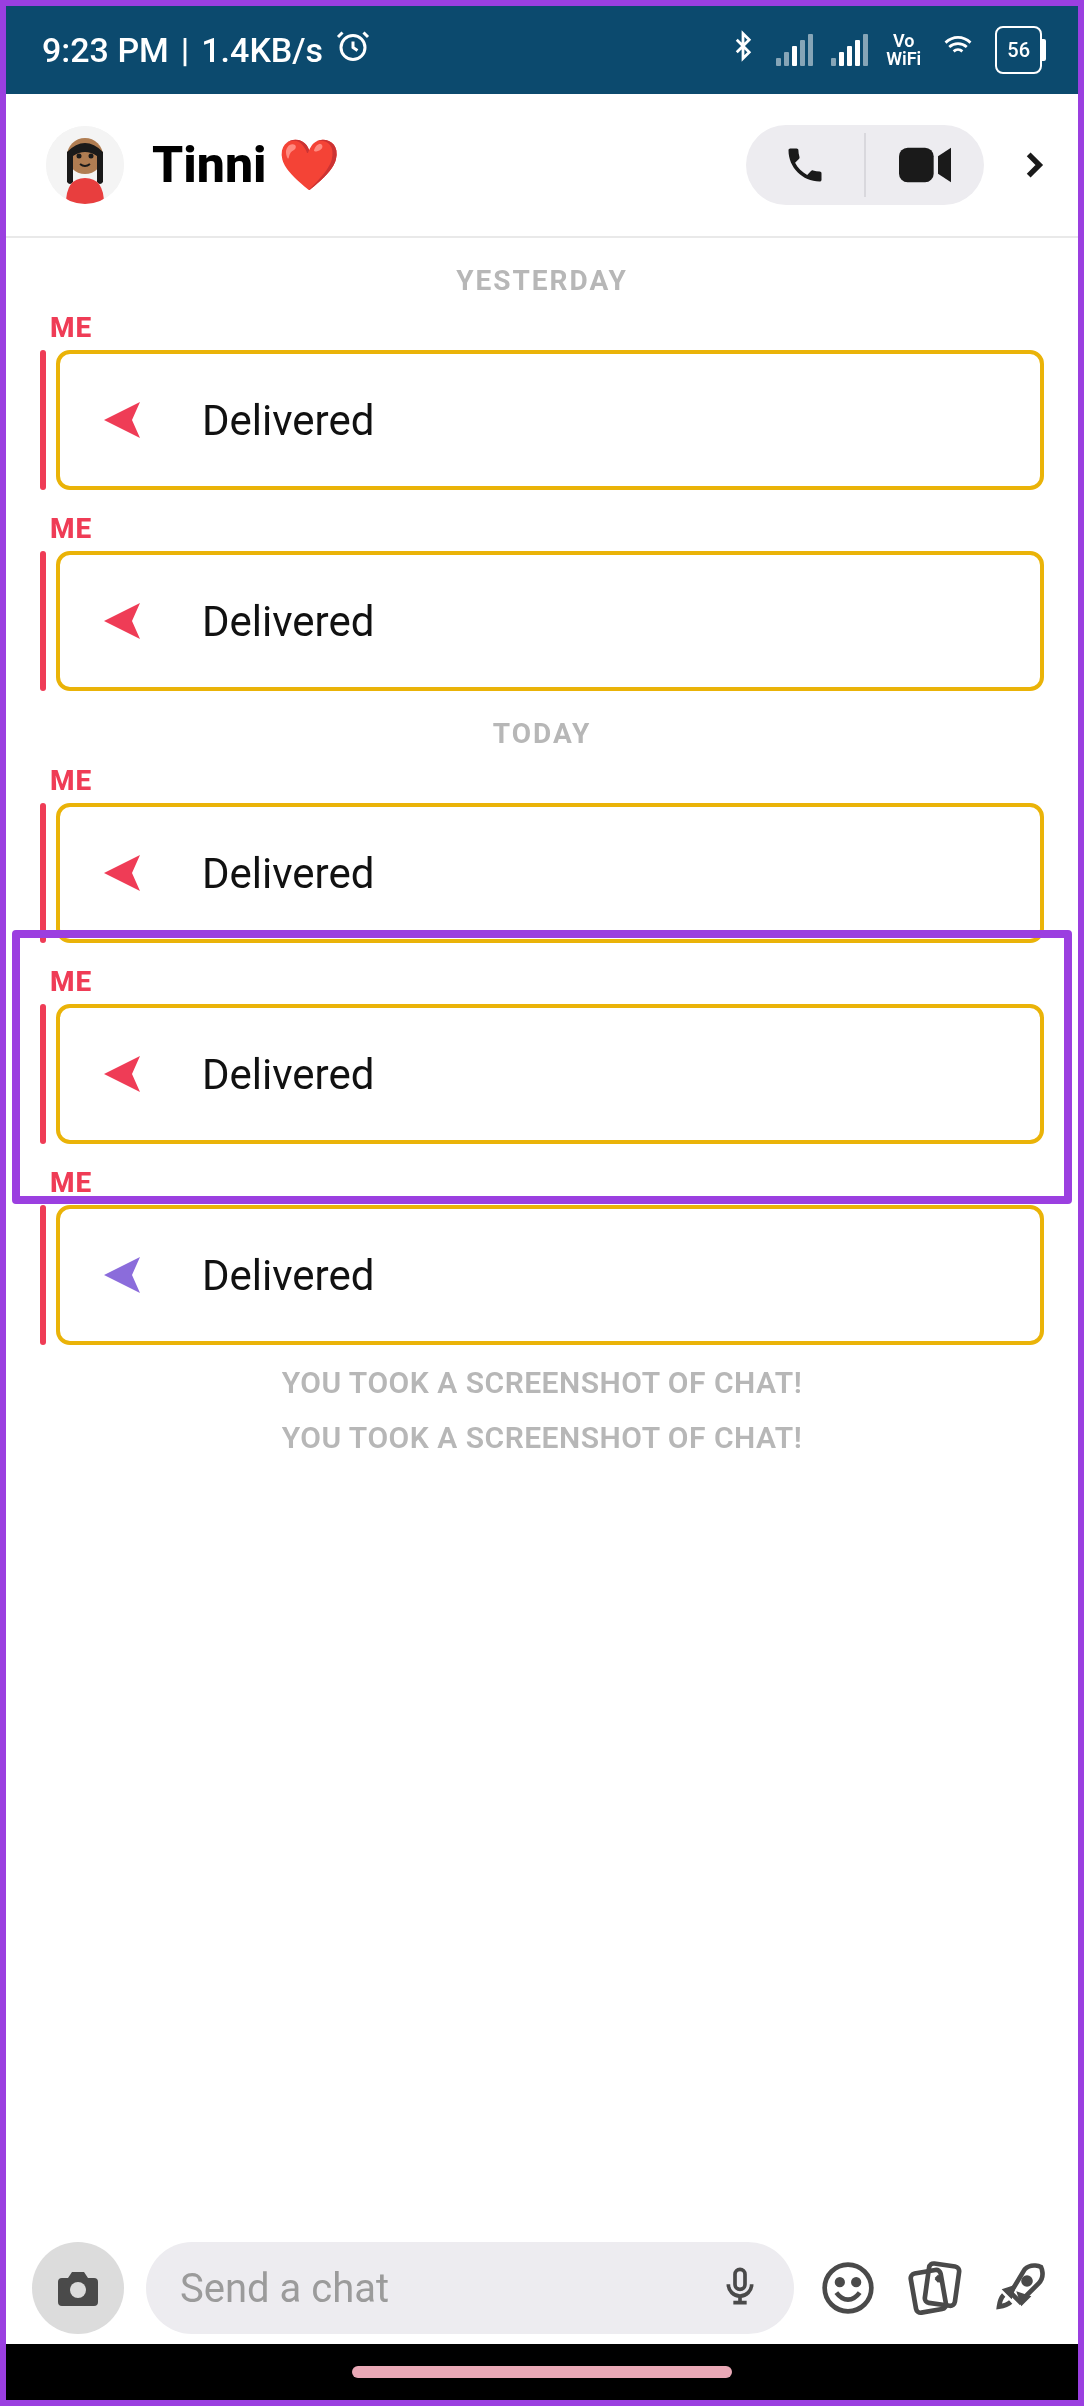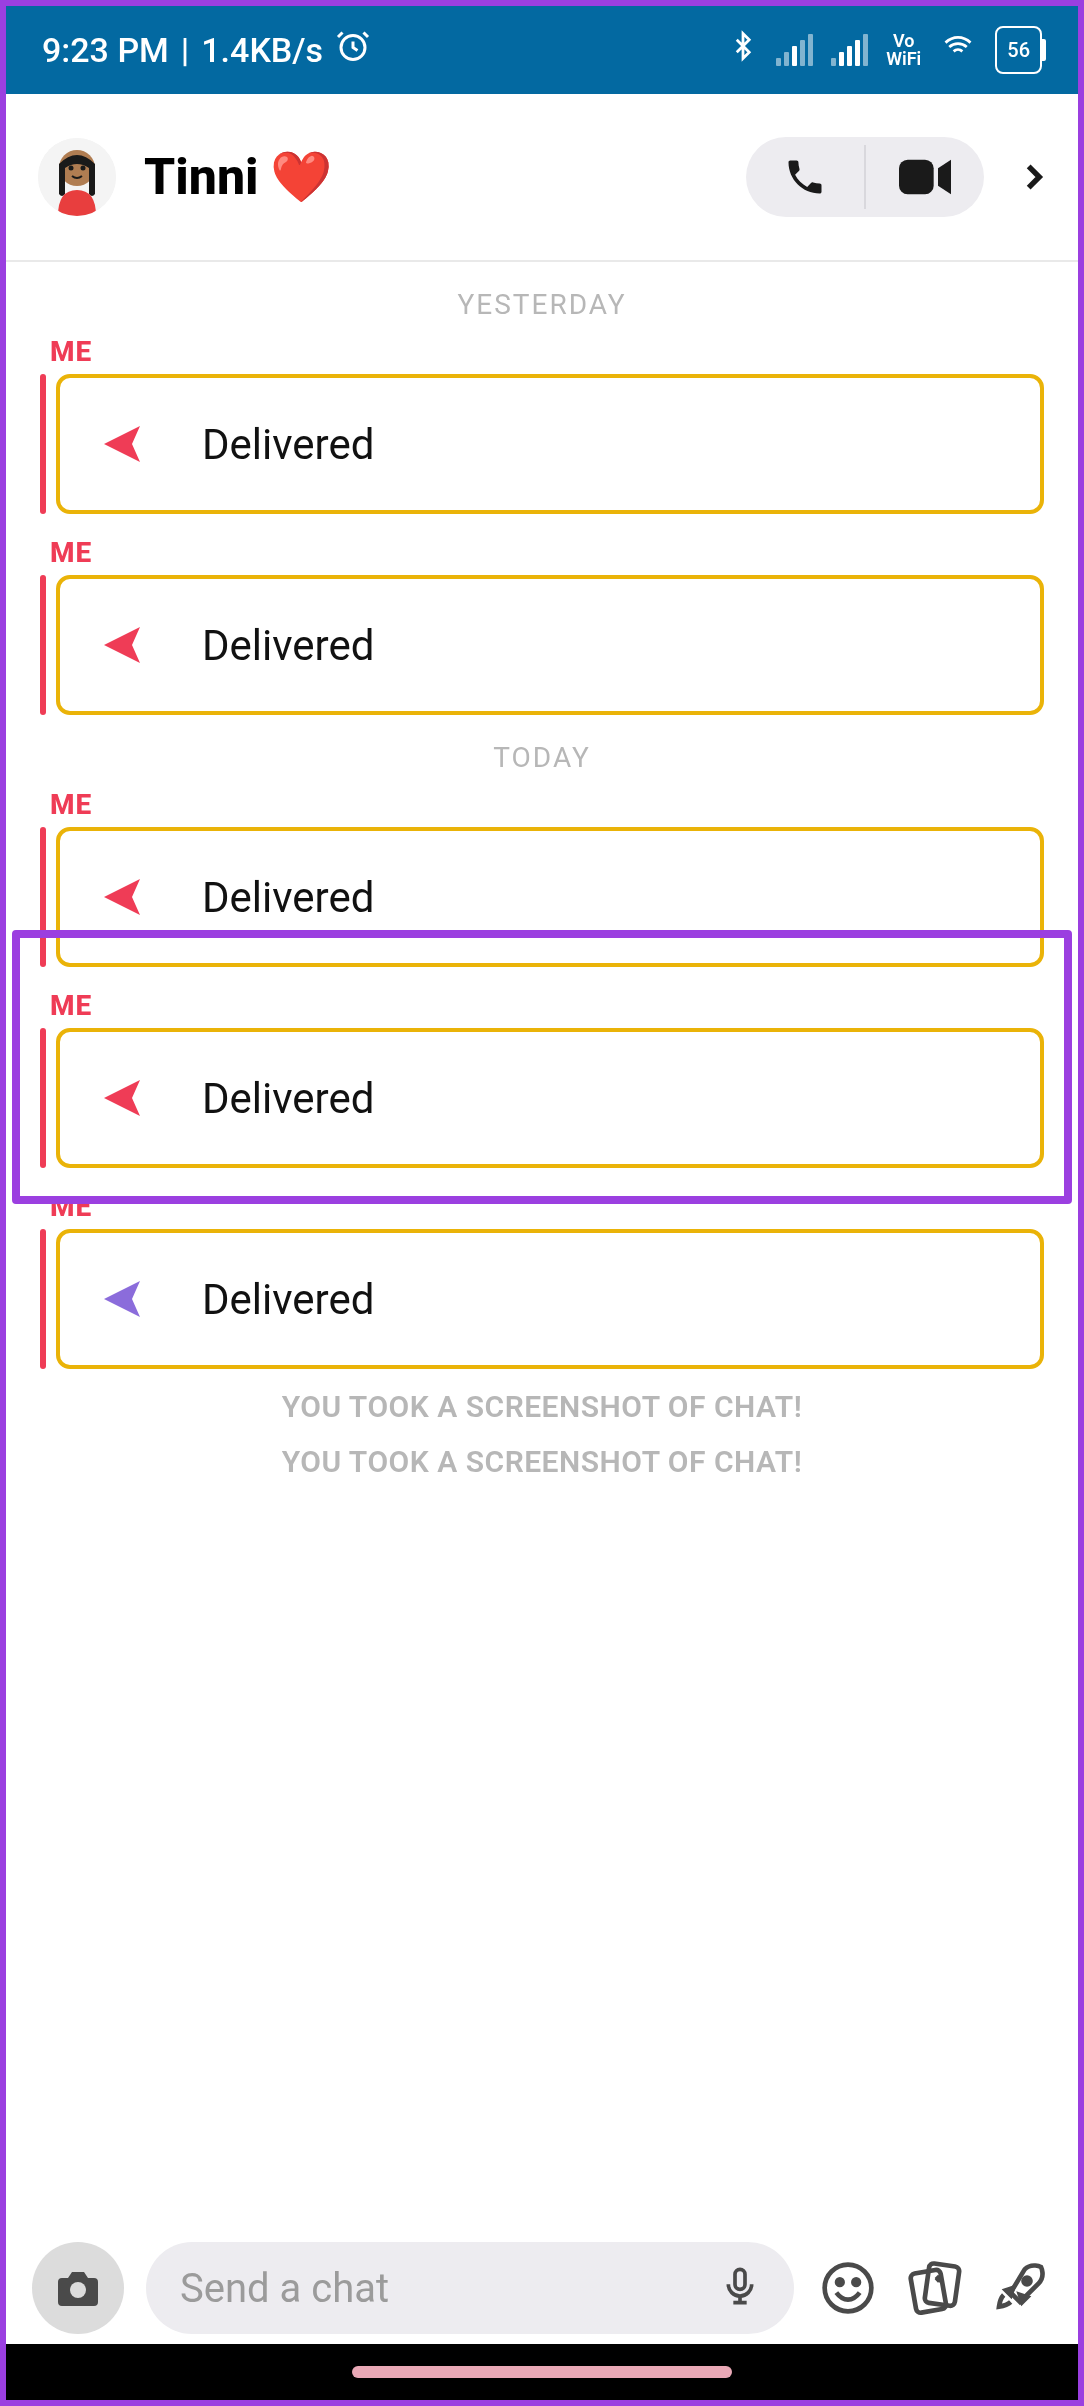--- a/index.html
+++ b/index.html
@@ -1,40 +1,40 @@
 <!DOCTYPE html>
 <html><head>
 <meta charset="utf-8">
 <style>
   * { box-sizing: border-box; margin: 0; padding: 0; }
   html, body { width: 1084px; height: 2406px; font-family: -apple-system, BlinkMacSystemFont, "Segoe UI", Roboto, Helvetica, Arial, sans-serif; background: #fff; }
   .outer-frame { width: 1084px; height: 2406px; border: 6px solid #9b3fe0; background: #fff; position: relative; overflow: hidden; }
   
   
-  .status-bar { height: 88px; background: #0369a1; display: flex; align-items: center; justify-content: space-between; padding: 0 36px; color: #fff; font-size: 34px; font-weight: 500; }
+  .status-bar { height: 88px; background: #0c4a6e; display: flex; align-items: center; justify-content: space-between; padding: 0 36px; color: #fff; font-size: 34px; font-weight: 500; }
   .status-left { display: flex; align-items: center; gap: 12px; }
   .status-right { display: flex; align-items: center; gap: 18px; }
   .battery-box { border: 2px solid #fff; border-radius: 8px; padding: 10px 10px; font-size: 20px; position: relative; }
   .battery-box::after { content:""; position:absolute; right:-6px; top:25%; width:4px; height:50%; background:#fff; border-radius:0 2px 2px 0; }
   .signal-bars { display:inline-flex; align-items:flex-end; gap:3px; }
   .signal-bars span { width:5px; background:#fff; display:inline-block; border-radius:1px; }
   .vowifi { font-size:18px; line-height:18px; text-align:center; font-weight:600; }
 
   
-  .chat-header { height: 168px; display:flex; align-items:center; padding: 0 24px 0 32px; border-bottom: 2px solid #e9e9e9; }
+  .chat-header { height: 144px; display:flex; align-items:center; padding: 0 24px 0 40px; border-bottom: 2px solid #e9e9e9; }
   .avatar { width: 78px; height: 78px; border-radius: 50%; background: #f2f2f2; display:flex; align-items:center; justify-content:center; margin-right: 28px; overflow:hidden; }
   .chat-name { font-size: 50px; font-weight: 800; color:#000; flex:1; display:flex; align-items:center; gap:12px; }
   .heart { font-size: 50px; }
   .call-pill { background:#edecf0; border-radius: 40px; height: 80px; display:flex; align-items:center; margin-right: 30px; }
   .call-btn { width: 118px; height:80px; display:flex; align-items:center; justify-content:center; }
   .call-sep { width:2px; height:64px; background:#d9d8dd; }
   .chevron { width: 40px; display:flex; align-items:center; justify-content:center; }
 
   
-  .date-sep { text-align:center; color:#b7b7b7; font-size: 28px; font-weight:400; letter-spacing:2px; padding: 26px 0 10px; }
+  .date-sep { text-align:center; color:#b7b7b7; font-size: 28px; font-weight:700; letter-spacing:2px; padding: 26px 0 10px; }
 
   
   .msg-group { padding: 0 34px; }
   .sender-label { color:#ef3c56; font-size: 28px; font-weight:800; letter-spacing:1px; margin: 4px 0 6px 10px; }
   .msg-line { display:flex; }
   .red-bar { width:6px; background:#ef3c56; border-radius:3px; margin-right:10px; }
   .msg-card { flex:1; border:4px solid #eab308; border-radius:14px; height: 140px; display:flex; align-items:center; padding: 0 38px; gap: 56px; }
   .send-arrow { width:48px; height:48px; display:flex; align-items:center; justify-content:center; }
   .msg-status { font-size: 42px; color:#111; font-weight:400; }
   .msg-spacer { height: 18px; }

